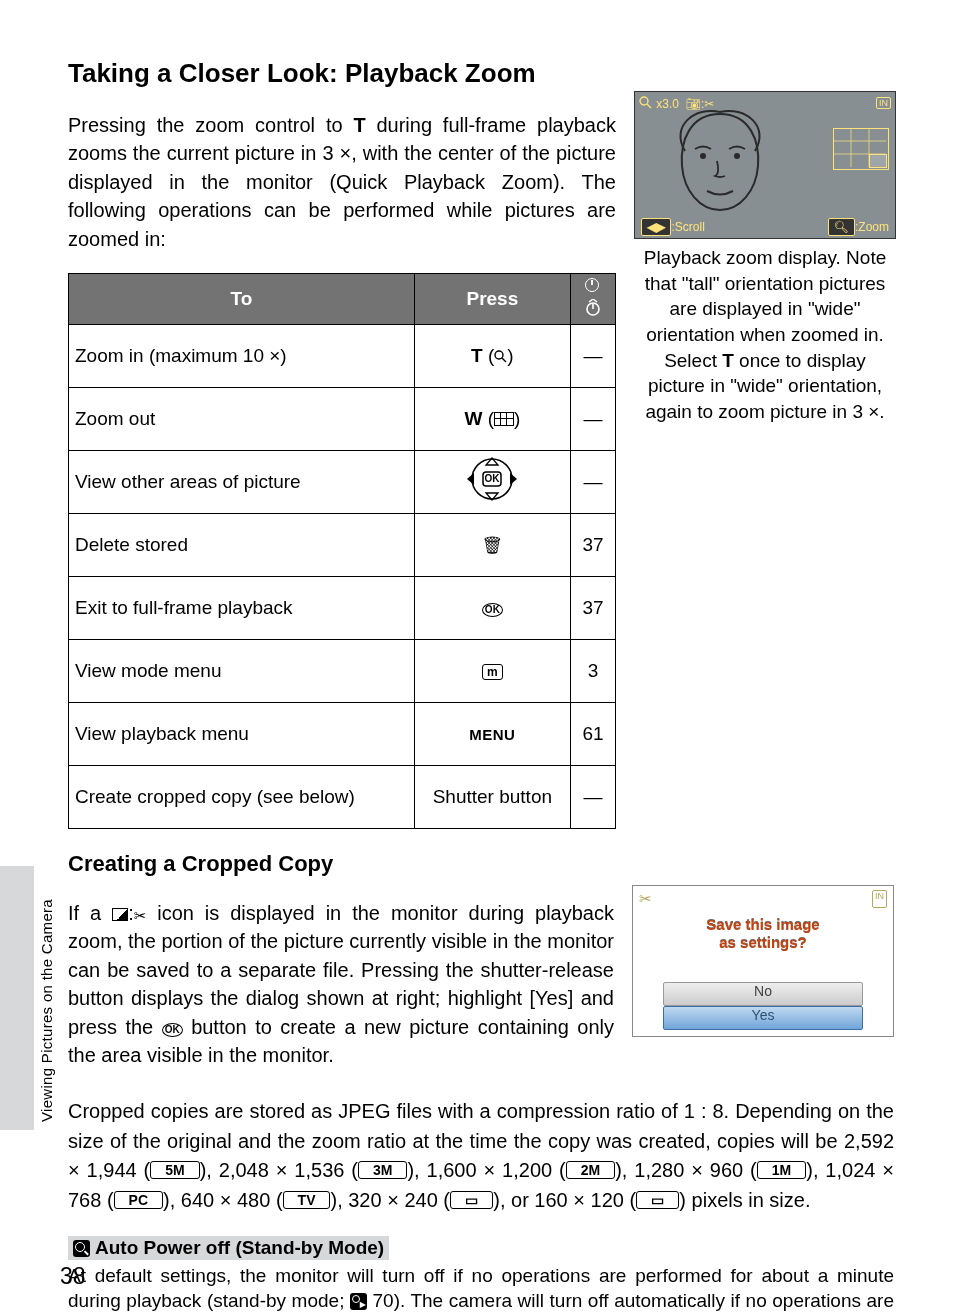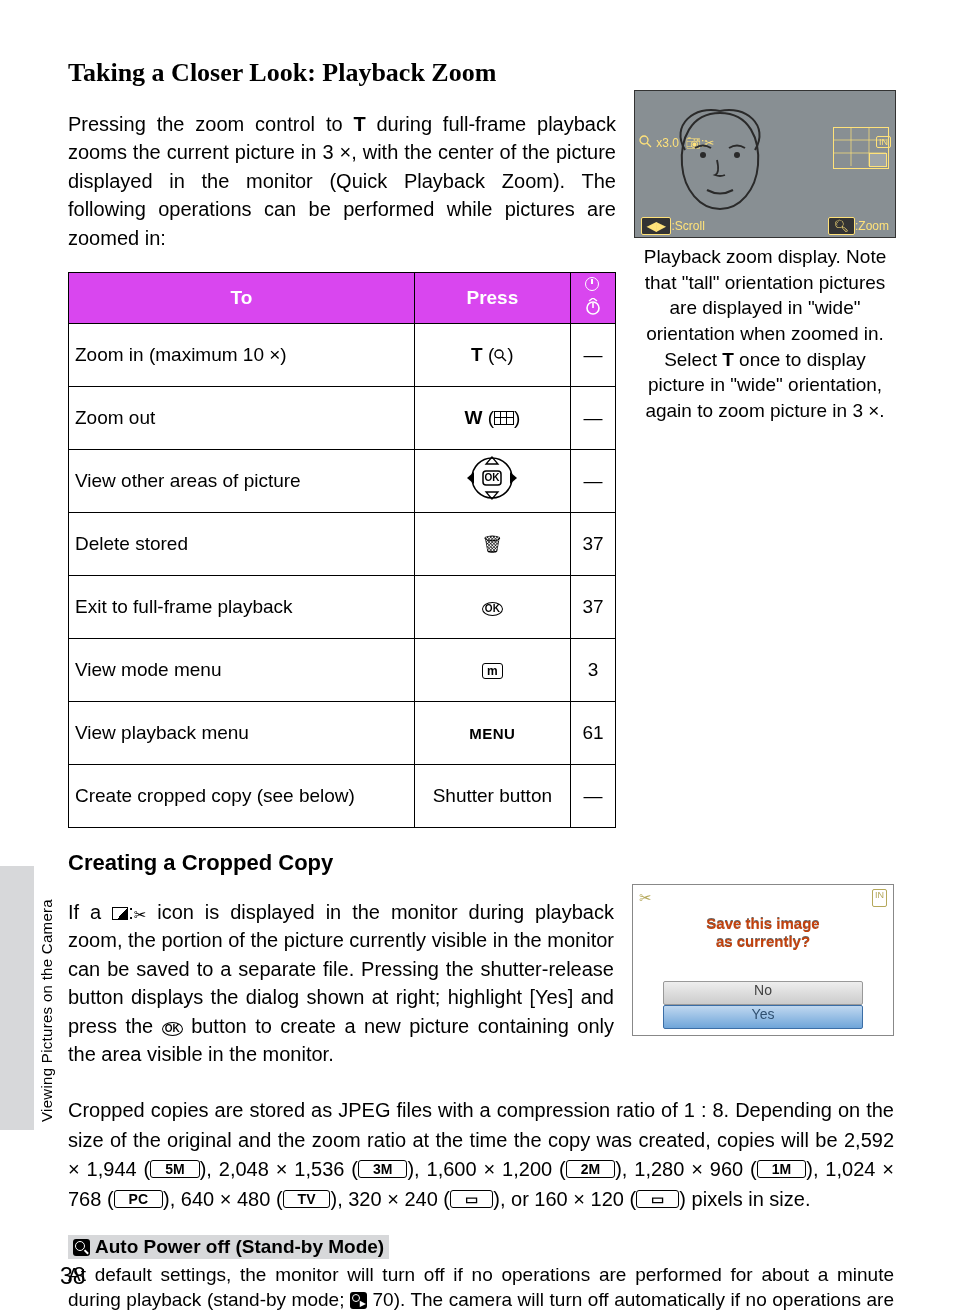--- a/index.html
+++ b/index.html
@@ -17,60 +17,59 @@
     padding: 58px 60px 20px 68px;
     box-sizing: border-box;
     width: 100%;
     height: 100%;
     position: relative;
   }
   h2 {
     font-size: 26px;
     font-weight: bold;
     margin: 0 0 2px 0;
-    font-family: Liberation Serif, serif;
   }
   h3 {
     font-size: 22px;
     font-weight: bold;
     margin: 0 0 2px 0;
   }
   .row1 { display: flex; gap: 18px; }
   .col1 { flex: 1 1 auto; }
   .col2 { flex: 0 0 262px; }
   .intro { text-align: justify; font-size: 20px; line-height: 1.42; }
   .bold { font-weight: bold; }
 
   table.ops {
     border-collapse: collapse;
     width: 548px;
     margin-top: 14px;
     font-size: 19px;
   }
   table.ops th {
-    background: #d946ef;
+    background: #737373;
     color: #fff;
     font-weight: bold;
     text-align: center;
     border: 1px solid #000;
     padding: 2px 4px;
   }
   table.ops td {
     border: 1px solid #000;
     padding: 20px 6px;
     vertical-align: middle;
   }
   table.ops td.c { text-align: center; }
 
   .lcd {
     width: 260px; height: 146px; background:#888f93; position:relative; border:1px solid #333;
     font-family: Arial, sans-serif;
   }
   .lcd .face { position:absolute; left:20px; top:14px; width:130px; height:108px; }
-  .lcd .top { position:absolute; top:2px; left:4px; right:4px; height:18px; color:#ffe27a; font-size:12px; display:flex; justify-content:space-between; align-items:center;margin-top:40px; }
+  .lcd .top { position:absolute; top:2px; left:4px; right:4px; height:18px; color:#ffe27a; font-size:12px; display:flex; justify-content:space-between; align-items:center; }
   .lcd .mini { position:absolute; right:6px; top:36px; width:54px; height:40px; border:1px solid #ffe27a; }
   .lcd .mini .sel { position:absolute; right:2px; bottom:2px; width:16px; height:12px; outline:1px solid #ffe27a; background:rgba(255,255,255,0.2);}
   .lcd .bot { position:absolute; bottom:2px; left:6px; right:6px; display:flex; justify-content:space-between; color:#ffe27a; font-size:12px; }
   .lcd .zoombg { display:inline-block; background:#333; padding:1px 5px; border-radius:2px; color:#ffe27a; border:1px solid #ffe27a;}
 
   .caption { font-size: 19px; text-align: center; line-height:1.35; margin-top:6px; }
 
   .lcd2 {
     width: 260px; height: 150px; background:#fff; border:1px solid #888; position:relative; margin-top:6px;
   }
@@ -254,21 +253,21 @@
       <p class="body2">
         <span>If a </span><span class="picbox"></span>:<span class="scissors">✂︎</span><span> icon is displayed in the monitor during playback zoom, the portion of the picture currently visible in the monitor can be saved to a separate file. Pressing the shutter-release button displays the dialog shown at right; highlight [Yes] and press the </span><span class="okc">OK</span><span> button to create a new picture containing only the area visible in the monitor.</span>
       </p>
     </div>
     <div class="col2">
       <div class="lcd2">
         <div class="hdr">
             <span class="scissors" style="color:#b5a85a">✂︎</span>
             <span style="border:1px solid #b5a85a;padding:0 2px;font-size:9px;border-radius:2px;color:#b5a85a">IN</span>
           </div>
-        <div class="msg"><span>Save this image</span><br><span>as currently?</span></div>
+        <div class="msg"><span>Save this image</span><br><span>as settings?</span></div>
         <div class="btn btnNo">No</div>
         <div class="btn btnYes">Yes</div>
       </div>
     </div>
   </div>
 
   <p class="sizes">
     <span>Cropped copies are stored as JPEG files with a compression ratio of 1 : 8. Depending on the size of the original and the zoom ratio at the time the copy was created, copies will be 2,592 × 1,944 (</span><span class="sizebox">5M</span><span>), 2,048 × 1,536 (</span><span class="sizebox">3M</span><span>), 1,600 × 1,200 (</span><span class="sizebox">2M</span><span>), 1,280 × 960 (</span><span class="sizebox">1M</span><span>), 1,024 × 768 (</span><span class="sizebox">PC</span><span>), 640 × 480 (</span><span class="sizebox">TV</span><span>), 320 × 240 (</span><span class="sizebox">▭</span><span>), or 160 × 120 (</span><span class="sizebox">▭</span><span>) pixels in size.</span>
   </p>
 

